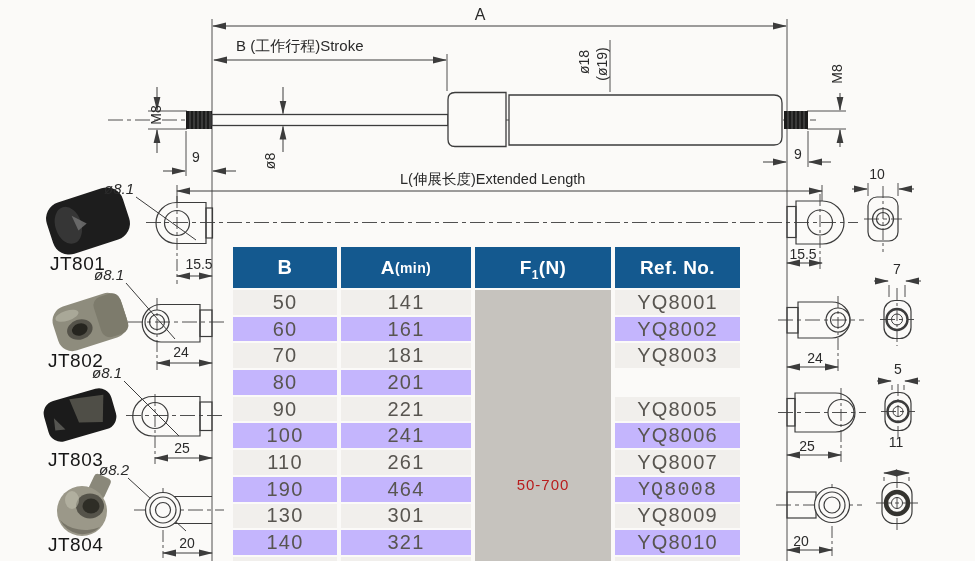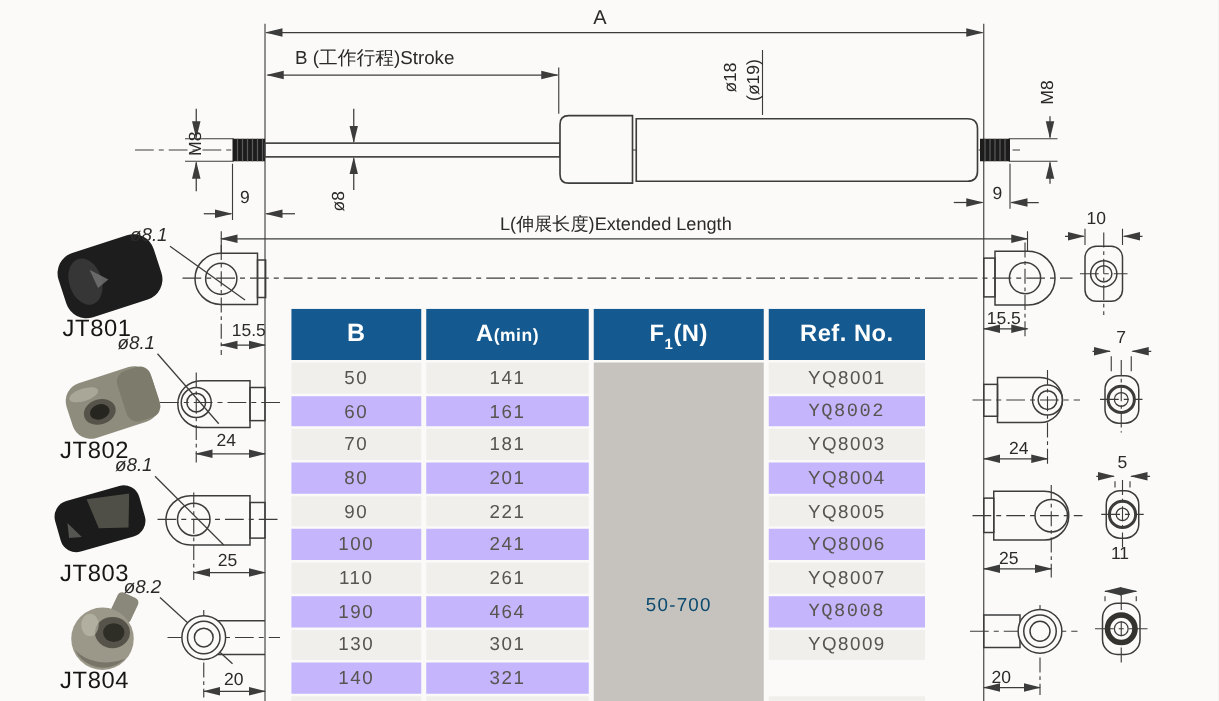--- a/index.html
+++ b/index.html
@@ -14,26 +14,26 @@
   .dia{font-size:15px;font-style:italic;}
   
   #spec-table{position:absolute;left:233px;top:247px;width:507px;height:314px;
      display:grid;grid-template-columns:104px 130px 136px 125px;
      grid-template-rows:41px repeat(10,24.7px) 6px;gap:2px 4px;overflow:hidden;}
   .hcell{background:#14598f;color:#ffffff;display:flex;align-items:center;justify-content:center;
      font-weight:bold;font-size:19px;letter-spacing:0.4px;}
   .hsmall{font-size:14px;font-weight:bold;}
   .hsub{font-size:12px;font-weight:bold;align-self:flex-end;margin-bottom:6px;}
   .cell{display:flex;align-items:center;justify-content:center;
-     font-size:15px;color:#585550;letter-spacing:1.2px;}
+     font-size:20px;color:#585550;letter-spacing:1.2px;}
   .light{background:#f1efec;}
   .dark{background:#c4b5fd;}
   .f1merge{grid-column:3;grid-row:2/13;background:#c6c3be;position:relative;}
   .f1val{position:absolute;left:0;top:186px;width:100%;text-align:center;
-     font-size:15px;color:#0c4a6e;letter-spacing:1px;}
+     font-size:15px;color:#b91c1c;letter-spacing:1px;}
   .sliver{height:6px;}
 </style>
 </head>
 <body>
 
 <div id="stage">
 
   <svg id="lineart" width="975" height="561" viewBox="0 0 975 561">
     <defs>
       <marker id="ae" markerUnits="userSpaceOnUse" markerWidth="14" markerHeight="8" refX="13" refY="4" orient="auto">
@@ -265,39 +265,39 @@
       <span class="f1val">50-700</span>
     </div>
     <div class="cell light sliver" style="grid-column:1;grid-row:12;"></div>
     <div class="cell light sliver" style="grid-column:2;grid-row:12;"></div>
     <div class="cell light sliver" style="grid-column:4;grid-row:12;"></div>
   <div class="cell light" style="grid-area: 2 / 1;">50</div>
       <div class="cell light" style="grid-area: 2 / 2;">141</div>
       <div class="cell light" style="grid-area: 2 / 4;">YQ8001</div>
       <div class="cell dark" style="grid-area: 3 / 1;">60</div>
       <div class="cell dark" style="grid-area: 3 / 2;">161</div>
-      <div class="cell dark" style="grid-area: 3 / 4; font-family: Liberation Mono, monospace;">YQ8002</div>
+      <div class="cell dark" style="grid-area: 3 / 4;">YQ8002</div>
       <div class="cell light" style="grid-area: 4 / 1;">70</div>
       <div class="cell light" style="grid-area: 4 / 2;">181</div>
       <div class="cell light" style="grid-area: 4 / 4;">YQ8003</div>
       <div class="cell dark" style="grid-area: 5 / 1;">80</div>
       <div class="cell dark" style="grid-area: 5 / 2;">201</div>
-      <div class="cell dark" style="grid-area: 5 / 4;">YQ8004</div>
       <div class="cell light" style="grid-area: 6 / 1;">90</div>
       <div class="cell light" style="grid-area: 6 / 2;">221</div>
       <div class="cell light" style="grid-area: 6 / 4;">YQ8005</div>
       <div class="cell dark" style="grid-area: 7 / 1;">100</div>
       <div class="cell dark" style="grid-area: 7 / 2;">241</div>
       <div class="cell dark" style="grid-area: 7 / 4;">YQ8006</div>
       <div class="cell light" style="grid-area: 8 / 1;">110</div>
       <div class="cell light" style="grid-area: 8 / 2;">261</div>
       <div class="cell light" style="grid-area: 8 / 4;">YQ8007</div>
       <div class="cell dark" style="grid-area: 9 / 1;">190</div>
       <div class="cell dark" style="grid-area: 9 / 2;">464</div>
       <div class="cell dark" style="grid-area: 9 / 4; font-family: Liberation Mono, monospace;">YQ8008</div>
       <div class="cell light" style="grid-area: 10 / 1;">130</div>
       <div class="cell light" style="grid-area: 10 / 2;">301</div>
       <div class="cell light" style="grid-area: 10 / 4;">YQ8009</div>
       <div class="cell dark" style="grid-area: 11 / 1;">140</div>
       <div class="cell dark" style="grid-area: 11 / 2;">321</div>
+      <div class="cell dark" style="grid-area: 11 / 4;">YQ8010</div>
     </div>
 
 </div>
 
 </body></html>

